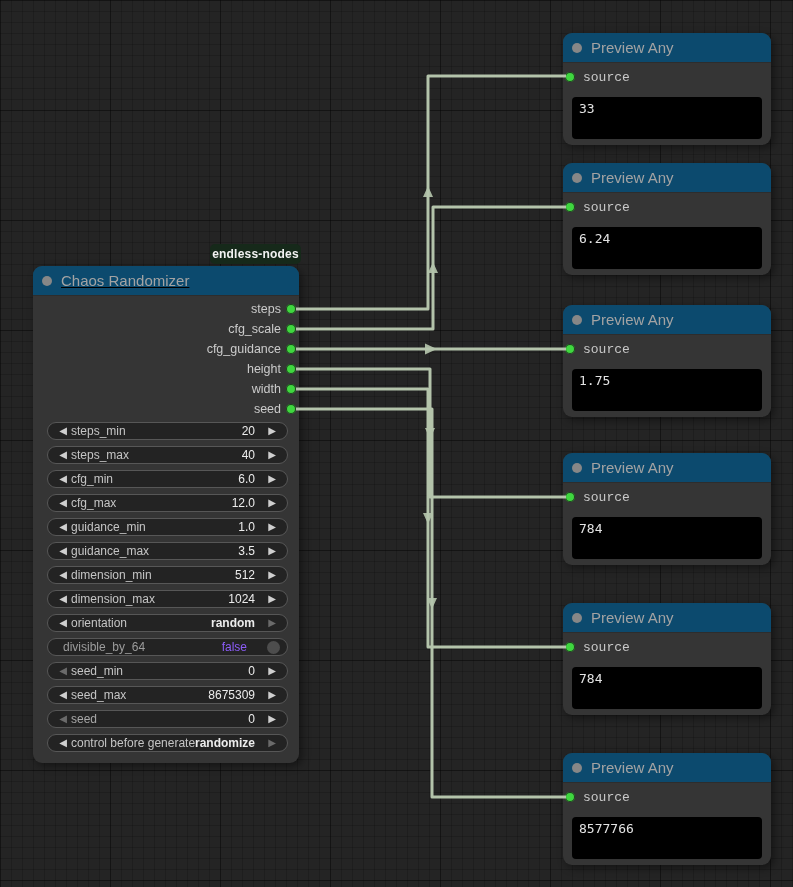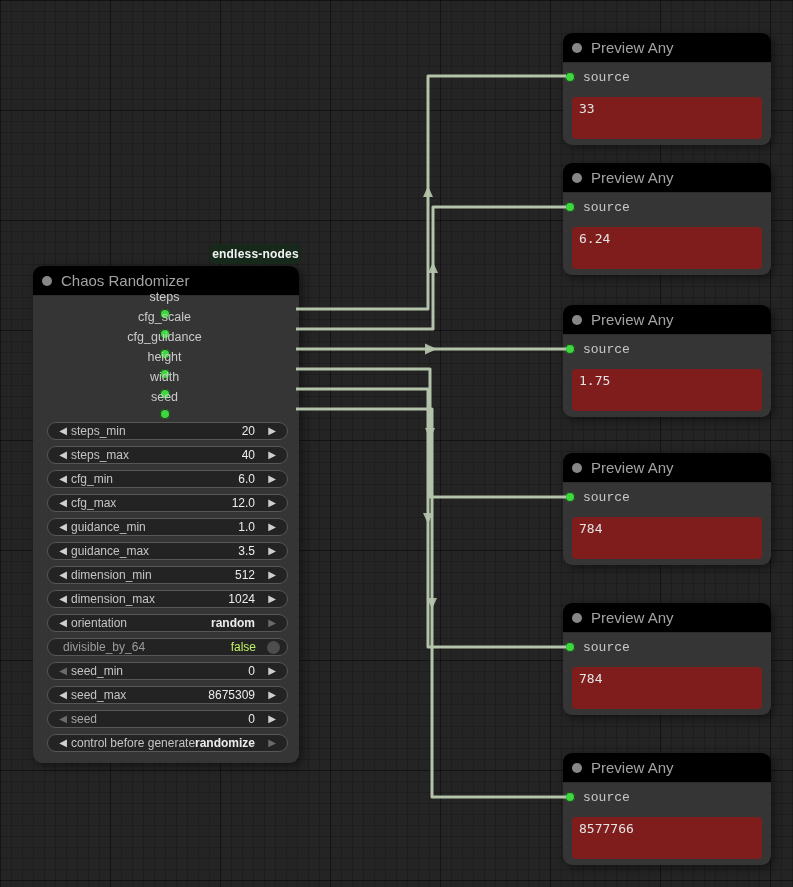--- a/index.html
+++ b/index.html
@@ -17,63 +17,63 @@
   .wires{position:absolute;inset:0;z-index:5;pointer-events:none;}
   .wires path{stroke:#b4c4ab;stroke-width:3;fill:none;stroke-linejoin:round;}
   .wires polygon{fill:#b4c4ab;fill-opacity:0.92;}
 
   
   .node{
     position:absolute;background:#353535;border-radius:9px;
     box-shadow:3px 3px 9px rgba(0,0,0,0.45);z-index:2;
   }
   .nhead{
-    height:30px;background:#000000;border-radius:9px 9px 0 0;
+    height:30px;background:#0c4a6e;border-radius:9px 9px 0 0;
     border-bottom:1px solid #2d2d2d;display:flex;align-items:center;
     padding-left:9px;box-sizing:border-box;
   }
   .hdot{width:10px;height:10px;border-radius:50%;background:#878787;flex:0 0 auto;}
   .ntitle{color:#a3a3a3;font-size:15px;margin-left:9px;white-space:nowrap;}
   .gdot{width:10px;height:10px;border-radius:50%;background:#3fd73f;box-shadow:0 0 0 1px #1e3b1e inset;flex:0 0 auto;}
 
   
   .chaos{left:33px;top:266px;width:266px;height:497px;text-decoration:underline;}
   .outputs{position:absolute;top:33px;left:0;right:0;}
-  .outrow{height:20px;display:flex;align-items:center;justify-content:flex-end;gap:5px;padding-right:3px;flex-direction:column;}
+  .outrow{height:20px;display:flex;align-items:center;justify-content:flex-end;gap:5px;padding-right:3px;}
   .outlabel{color:#cbcbcb;font-size:12.5px;}
 
   .widgets{position:absolute;top:156px;left:14px;right:11px;}
   .widget{
     height:18px;box-sizing:border-box;margin-bottom:6px;
     background:#232323;border:1px solid #575757;border-radius:10px;
     display:flex;align-items:center;font-size:12px;padding:0 7px;
   }
   .arr{width:16px;flex:0 0 auto;color:#cfcfcf;font-size:10px;line-height:18px;text-align:center;cursor:pointer;}
   .arr.dim{color:#6a6a6a;}
   .wlabel{flex:1;color:#c5c5c5;white-space:nowrap;overflow:hidden;}
   .wvalue{color:#ececec;margin-right:9px;white-space:nowrap;}
   .wvalue.combo{font-weight:600;}
   .widget.toggle-row .wlabel{color:#9c9c9c;padding-left:8px;}
-  .widget.toggle-row .wvalue{color:#bef264;margin-right:11px;}
+  .widget.toggle-row .wvalue{color:#8b5cf6;margin-right:20px;}
   .toggledot{width:13px;height:13px;border-radius:50%;background:#4d4d4d;flex:0 0 auto;}
 
   
   .badge{
     position:absolute;left:210px;top:244px;width:91px;height:20px;z-index:3;
     background:#16291a;border-radius:5px;color:#f2f2f2;font-size:12px;font-weight:bold;
     display:flex;align-items:center;justify-content:center;letter-spacing:0.2px;text-align:center;
   }
 
   
   .pnode{left:563px;width:208px;height:112px;}
   .prow{position:absolute;top:36px;left:0;right:0;height:16px;display:flex;align-items:center;gap:8px;padding-left:2px;font-family:Liberation Mono, monospace;}
   .plabel{color:#c9c9c9;font-size:13px;}
   .pbox{
     position:absolute;left:9px;right:9px;top:64px;height:42px;box-sizing:border-box;
-    background:#7f1d1d;border-radius:4px;color:#e3e3e3;
+    background:#000000;border-radius:4px;color:#e3e3e3;
     font-family:"DejaVu Sans Mono", monospace;font-size:13px;
     padding:4px 7px;overflow:hidden;
   }
 </style>
 </head>
 <body>
 
 <div class="canvas">
 
   <svg class="wires" width="793" height="887" viewBox="0 0 793 887">

